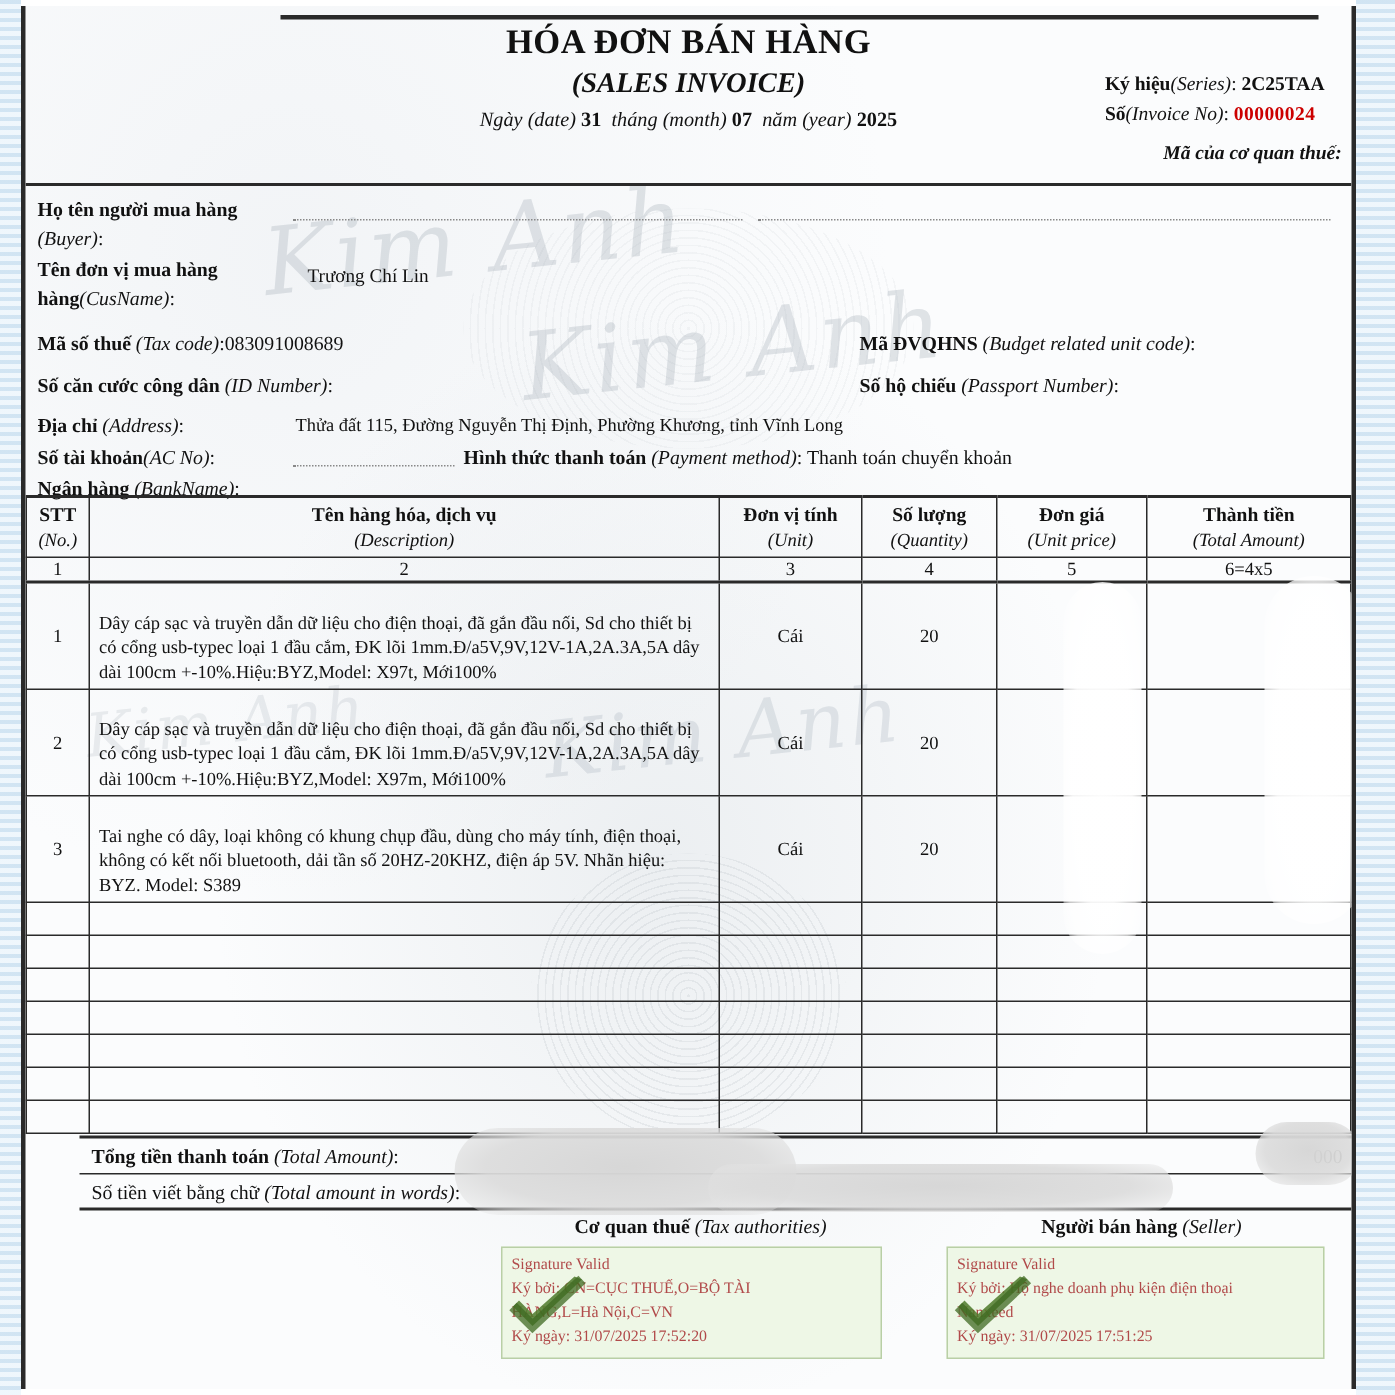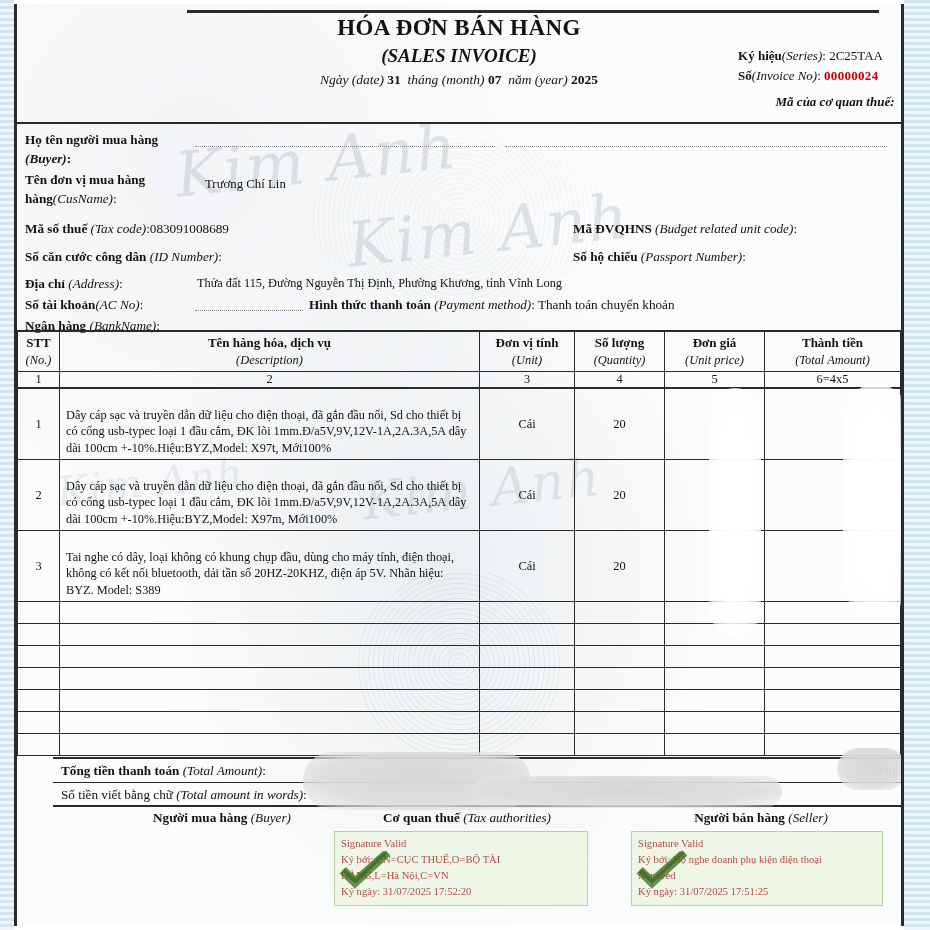--- a/index.html
+++ b/index.html
@@ -101,21 +101,21 @@
     position: absolute; left: 0; right: 0; top: 90px;
     text-align: right; font-size: 13px; color:#111;
   }
   .taxcode-line .lbl { font-weight: bold; font-style: italic; }
   .taxcode-line .val { font-weight: bold; font-style: italic; letter-spacing: .2px; }
 
   .series-box { position: absolute; right: 18px; top: 42px; text-align: left; }
   .series-row { font-size: 13px; color: #111; line-height: 1.55; white-space: nowrap; }
   .series-row .k  { font-weight: bold; }
   .series-row .ki { font-style: italic; }
-  .series-row .v  { font-weight: normal; }
+  .series-row .v  { font-weight: bold; }
   .series-row .vnum { font-weight: bold; color: #cc0000; letter-spacing: .3px; }
 
   
   .buyer {
     position: absolute; left: 0; right: 0; top: 118px; height: 208px;
     border-top: 2px solid #2a2a2a;
   }
   .brow { position: absolute; font-size: 13.2px; color: #111; white-space: nowrap; }
   .brow .b  { font-weight: bold; }
   .brow .i  { font-style: italic; }
@@ -274,21 +274,21 @@
           <span class="vnum">00000024</span>
         </div>
       </div>
     </div>
 
     <div class="buyer">
 
       <div class="brow" style="left:8px; top:8px;">
         <span class="b">Họ tên người mua hàng</span>
       </div>
-      <div class="brow" style="left:8px; top:27px;font-weight:bold;">
+      <div class="brow" style="left:8px; top:27px;">
         <span class="i">(Buyer)</span>:
       </div>
       <div class="dots" style="left:178px; top:22px; width:300px;"></div>
       <div class="dots" style="left:488px; top:22px; width:382px;"></div>
 
       <div class="brow" style="left:8px; top:48px;">
         <span class="b">Tên đơn vị mua hàng</span>
       </div>
       <div class="brow" style="left:8px; top:67px;">
         <span class="b" style="font-weight:bold;">hàng</span><span class="i">(CusName)</span>:
@@ -475,26 +475,20 @@
       </div>
       <div class="tot-row second">
         <span>Số tiền viết bằng chữ</span>
         <span class="i">(Total amount in words)</span>:
         <span></span>
       </div>
     </div>
 
     <div class="signs" style="top:806px;">
 
-      <div class="sig-col" style="left:70px; width:270px;">
-        <div class="sig-title">
-          <span class="b">Người mua hàng</span>
-          <span class="i">(Buyer)</span>
-        </div>
-      </div>
 
       <div class="sig-col" style="left:305px; width:290px;">
         <div class="sig-title">
           <span class="b">Cơ quan thuế</span>
           <span class="i">(Tax authorities)</span>
         </div>
         <div class="sigbox" style="margin:5px 24px 0 12px;">
           <div class="ln">Signature Valid</div>
           <div class="ln">Ký bởi: CN=CỤC THUẾ,O=BỘ TÀI</div>
           <div class="ln">HÀNG,L=Hà Nội,C=VN</div>

